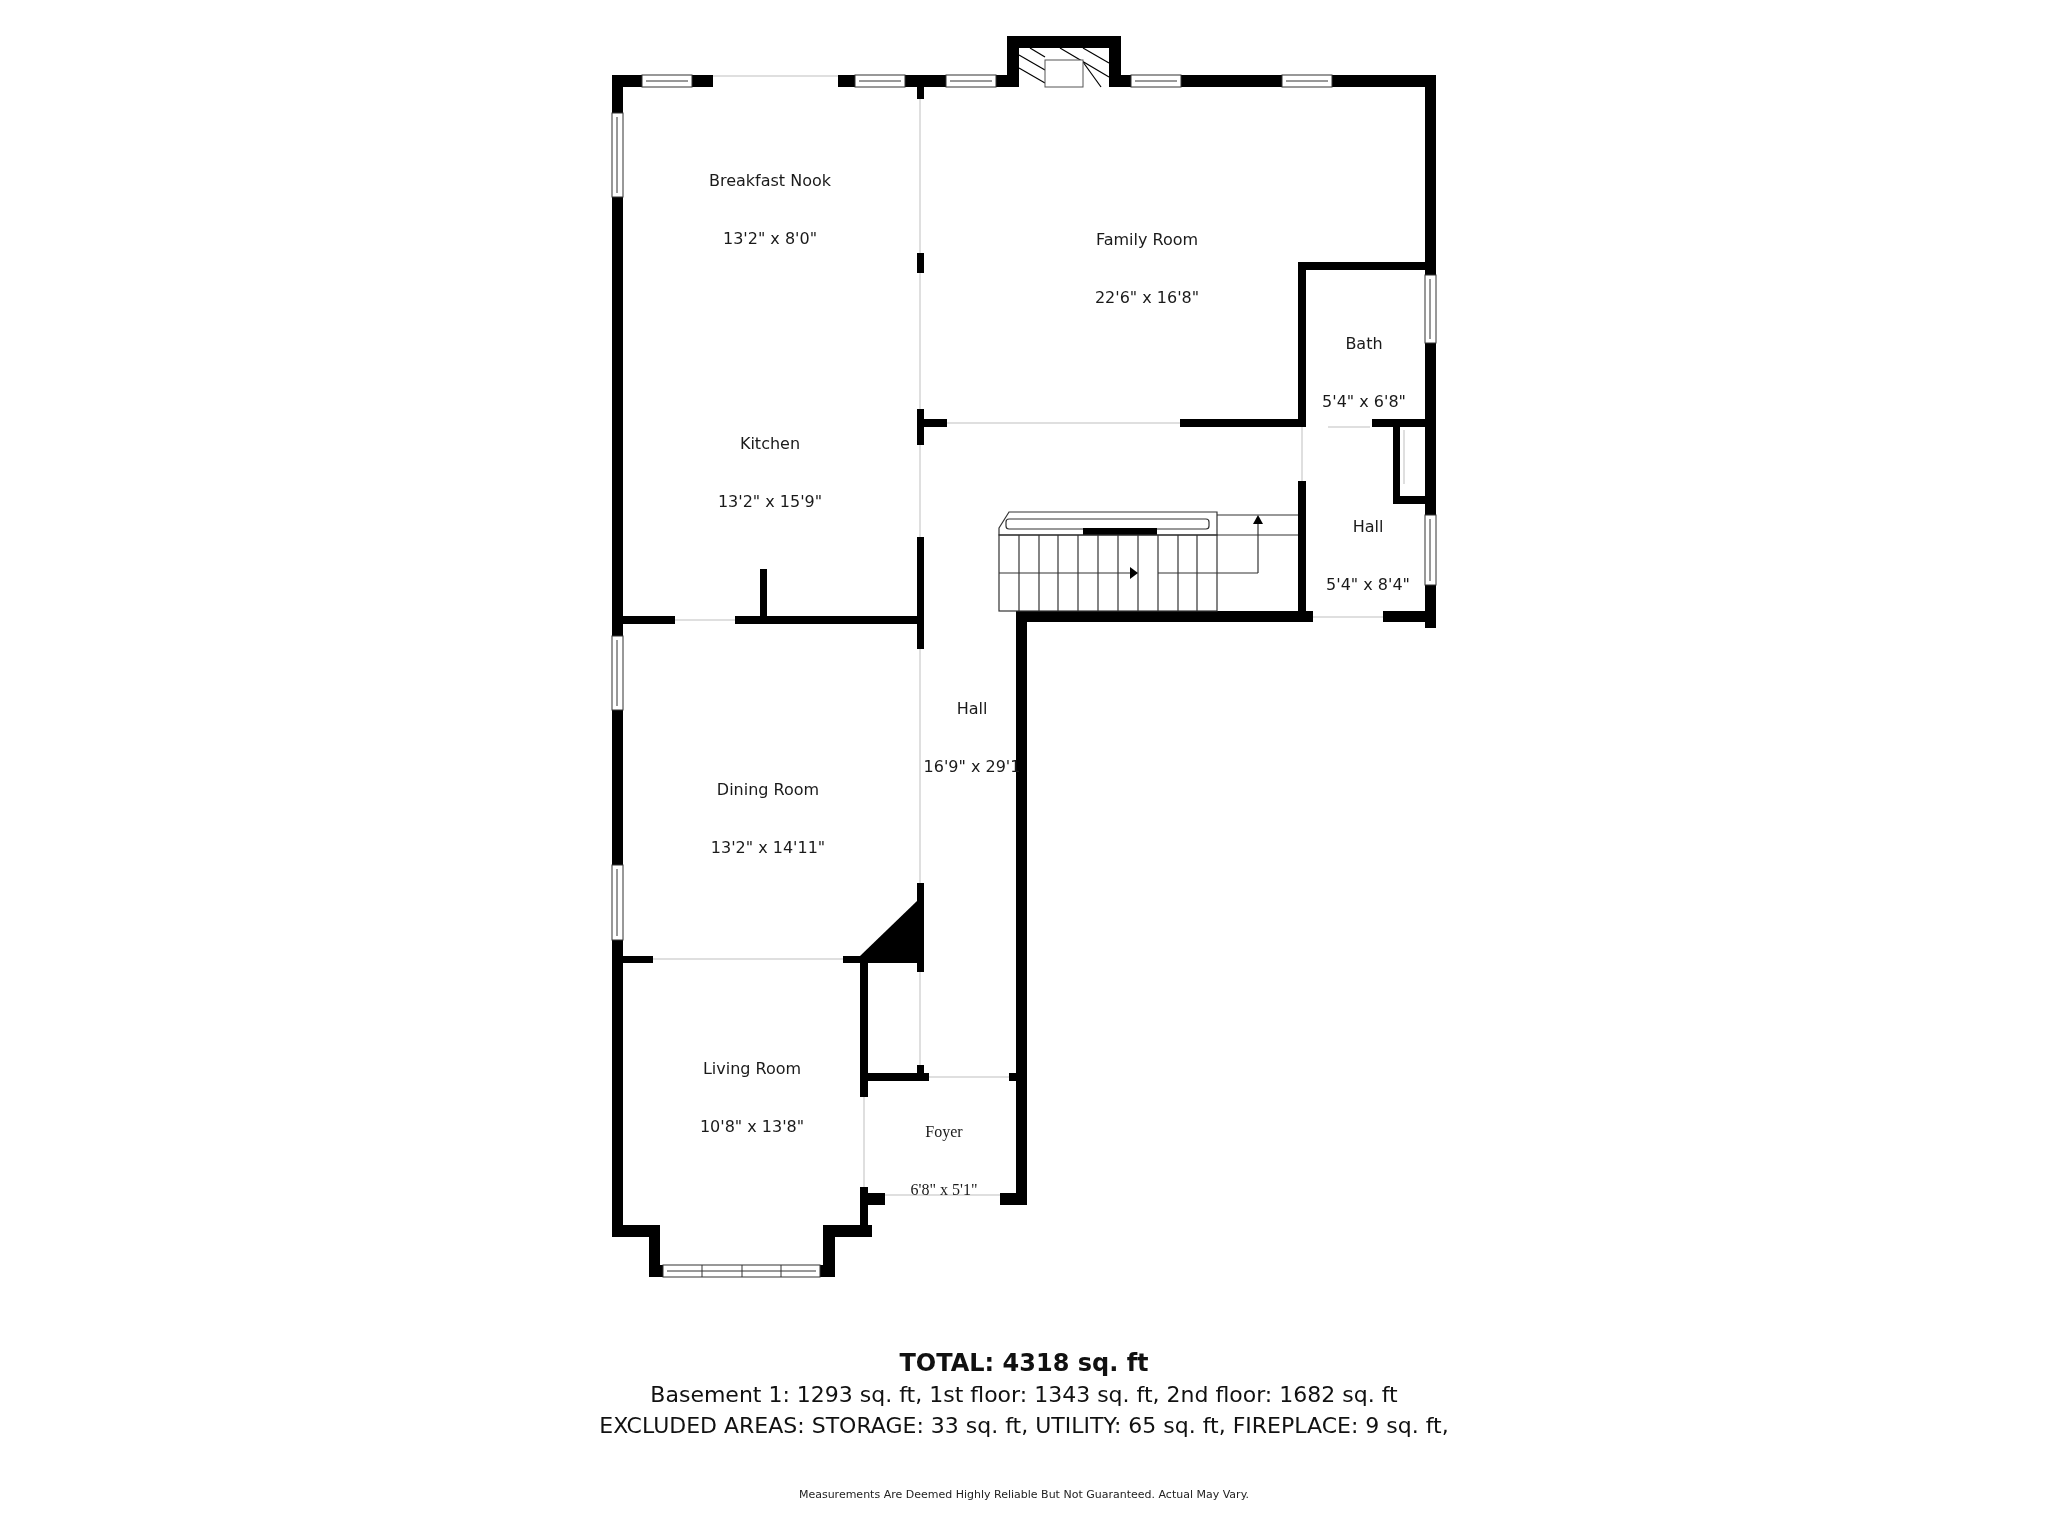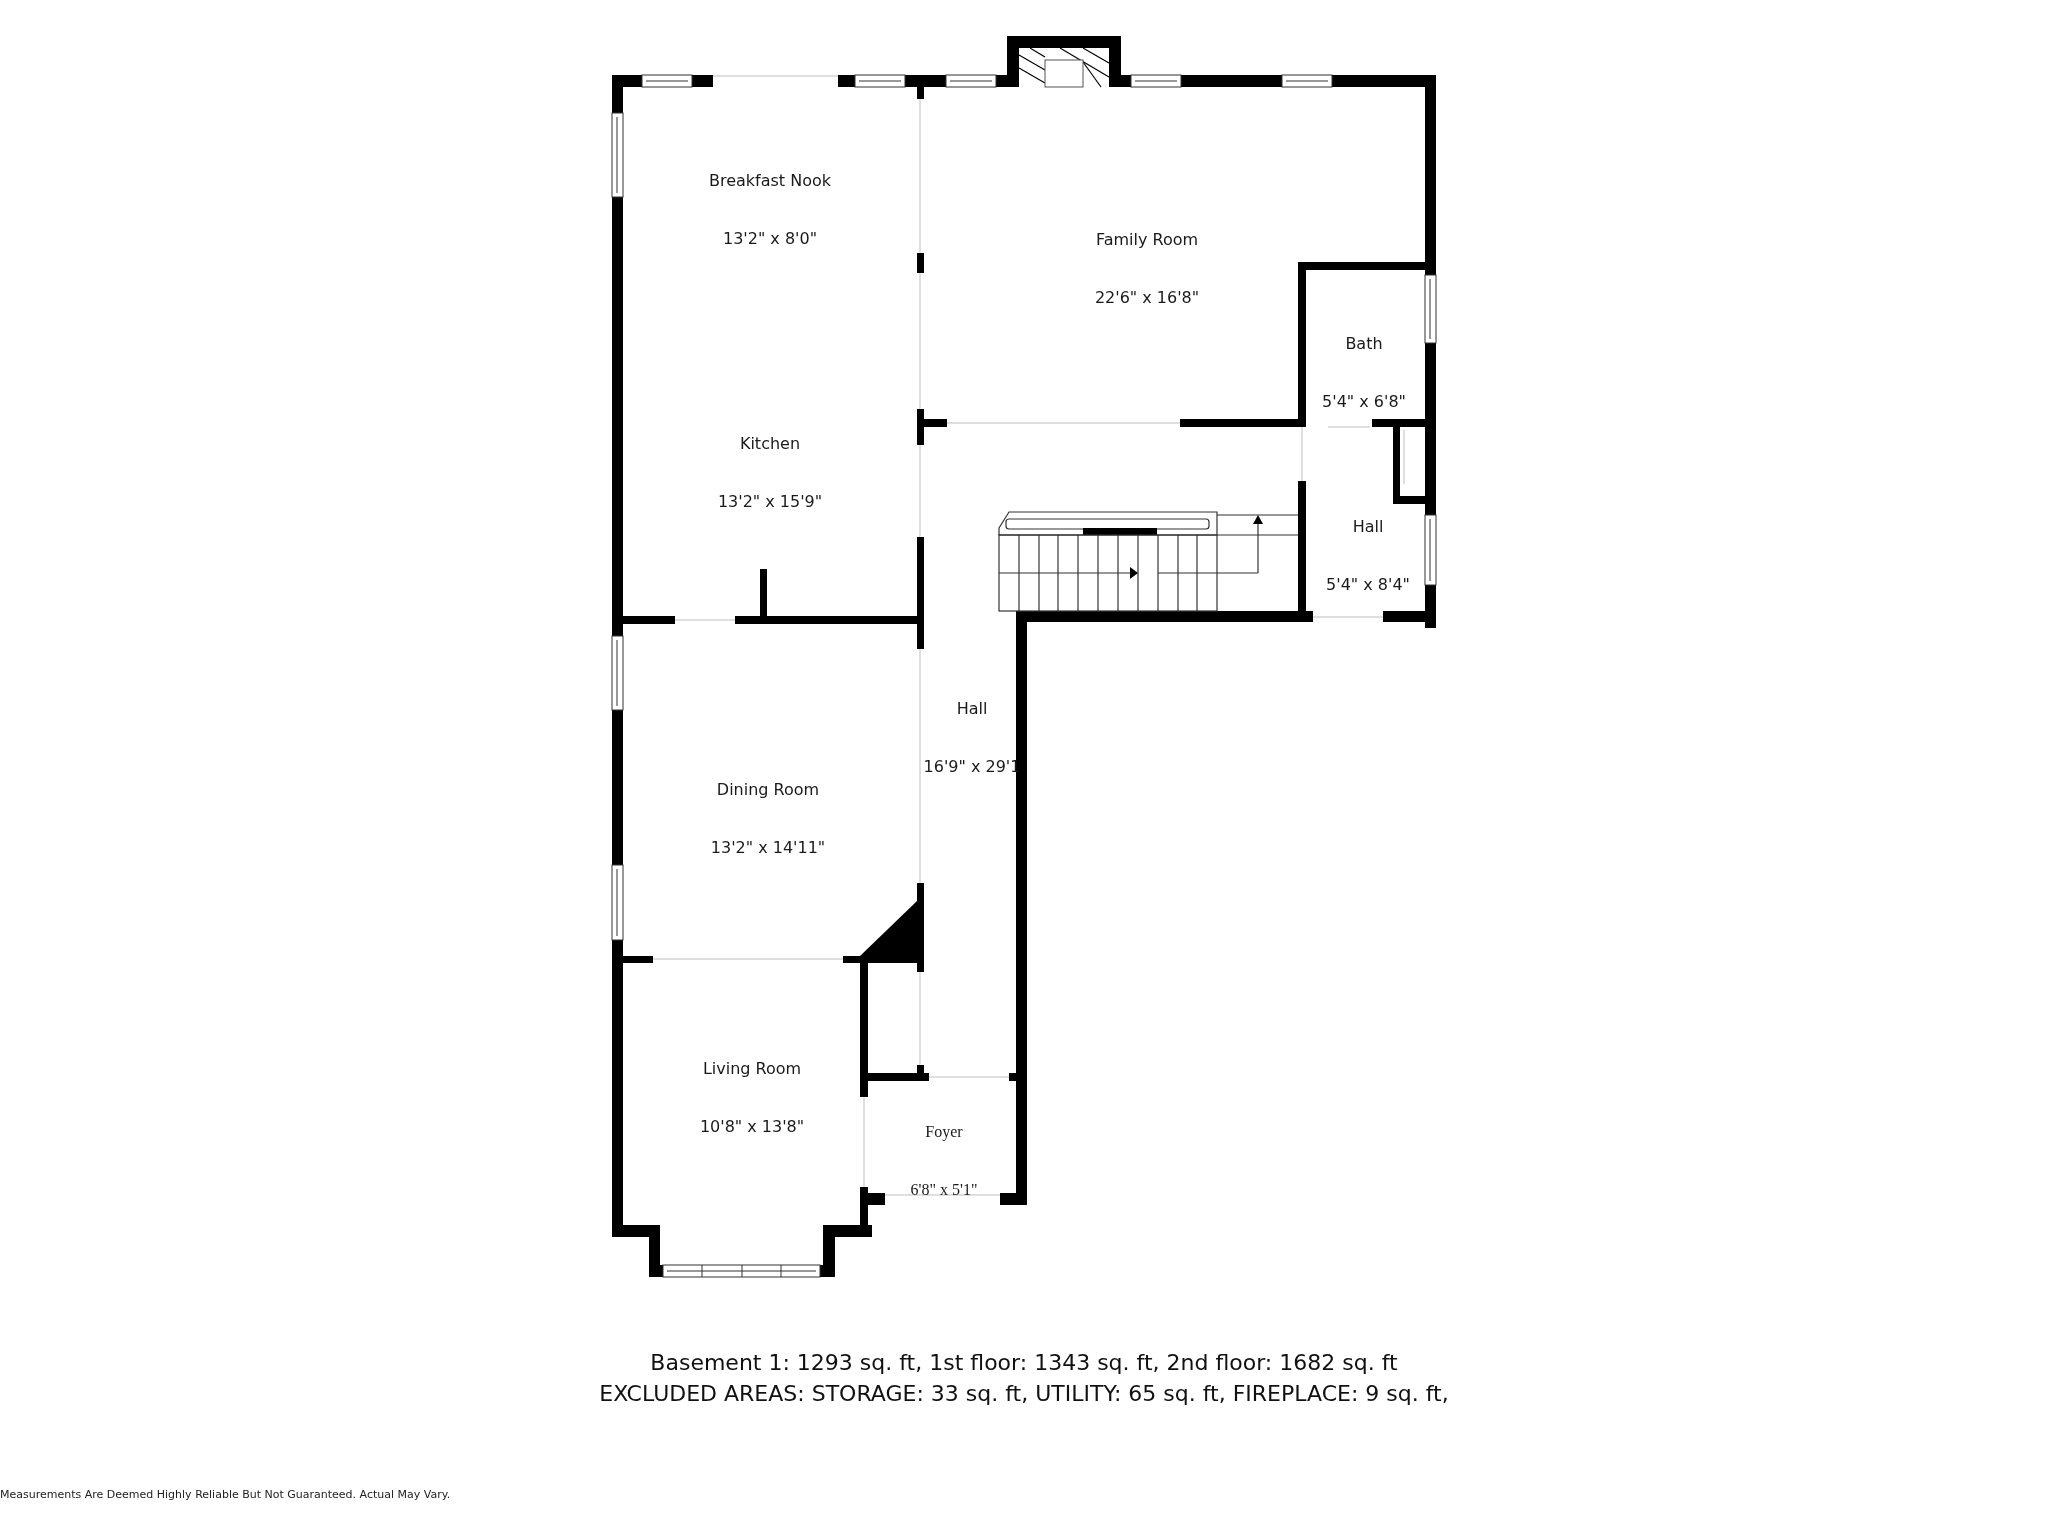--- a/index.html
+++ b/index.html
@@ -2,21 +2,21 @@
 <html><head>
 <meta charset="utf-8">
 <style>
   html,body{margin:0;padding:0;background:#ffffff;}
   body{width:2048px;height:1536px;position:relative;overflow:hidden;font-family:"Liberation Sans","DejaVu Sans",sans-serif;color:#111;}
   #plan{position:absolute;left:0;top:0;width:2048px;height:1536px;}
   .room-label{position:absolute;text-align:center;transform:translate(-50%,-50%);font-family:"DejaVu Sans","Liberation Sans",sans-serif;font-size:16px;line-height:22px;color:#1a1a1a;white-space:nowrap;}
   .room-label span{display:block;margin-top:36px;}
   .summary{position:absolute;left:0;width:2048px;text-align:center;font-family:"DejaVu Sans","Liberation Sans",sans-serif;color:#111;}
   .summary-line{font-size:22px;line-height:31px;}
-  .disclaimer{position:absolute;left:0;width:2048px;text-align:left;font-size:11px;color:#222;font-family:"DejaVu Sans","Liberation Sans",sans-serif;}
+  .disclaimer{position:absolute;left:0;width:2048px;text-align:center;font-size:11px;color:#222;font-family:"DejaVu Sans","Liberation Sans",sans-serif;}
 </style>
 </head>
 <body>
 
 <svg id="plan" viewBox="0 0 2048 1536" xmlns="http://www.w3.org/2000/svg">
 
   <g stroke="#d4d4d4" stroke-width="1.5" fill="none">
     <line x1="920" y1="87" x2="920" y2="1081"></line>
     <line x1="713" y1="76" x2="838" y2="76"></line>
     <line x1="947" y1="423" x2="1180" y2="423"></line>
@@ -204,16 +204,17 @@
 <div class="room-label" style="left:752px;top:1080px;">
   <span>Living Room</span>
   <span>10'8" x 13'8"</span>
 </div>
 <div class="room-label" style="left:944px;top:1143px;font-family:Liberation Serif, serif;">
   <span>Foyer</span>
   <span>6'8" x 5'1"</span>
 </div>
 
 <div class="summary" style="top:1347px;">
+  <div style="font-weight:bold;font-size:24px;line-height:32px;">TOTAL: 4318 sq. ft</div>
   <div class="summary-line">Basement 1: 1293 sq. ft, 1st floor: 1343 sq. ft, 2nd floor: 1682 sq. ft</div>
   <div class="summary-line">EXCLUDED AREAS: STORAGE: 33 sq. ft, UTILITY: 65 sq. ft, FIREPLACE: 9 sq. ft,</div>
 </div>
 <div class="disclaimer" style="top:1488px;">Measurements Are Deemed Highly Reliable But Not Guaranteed. Actual May Vary.</div>
 
 </body></html>

